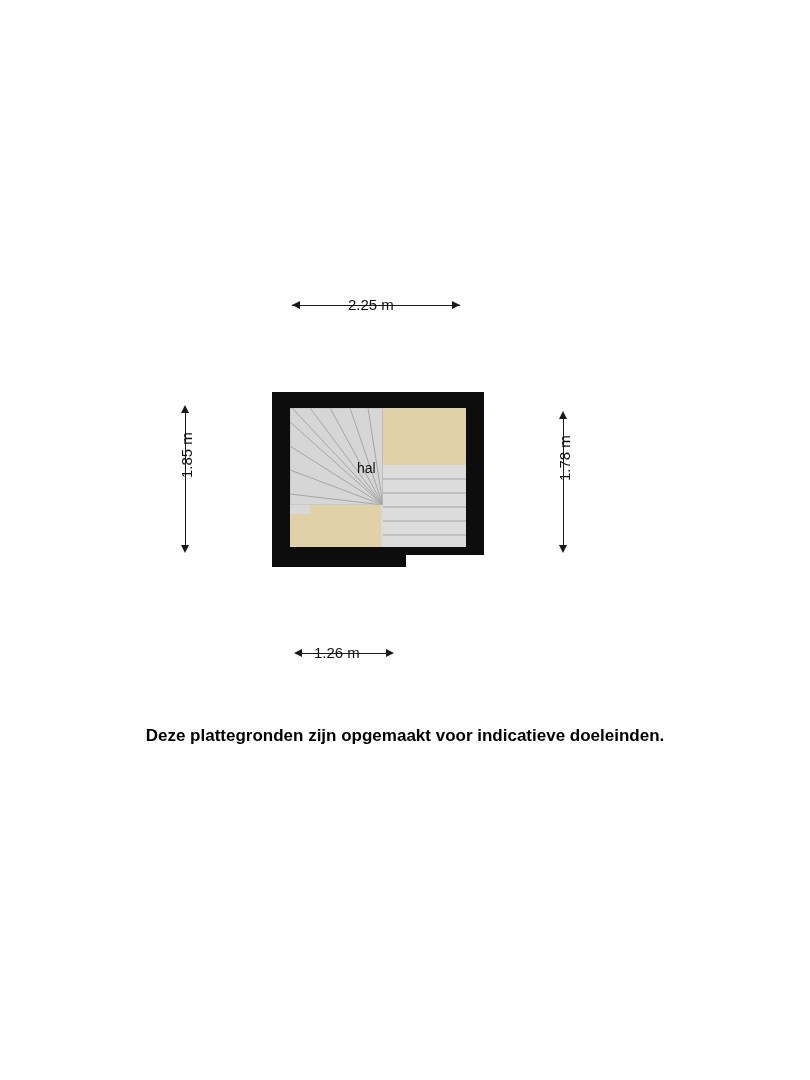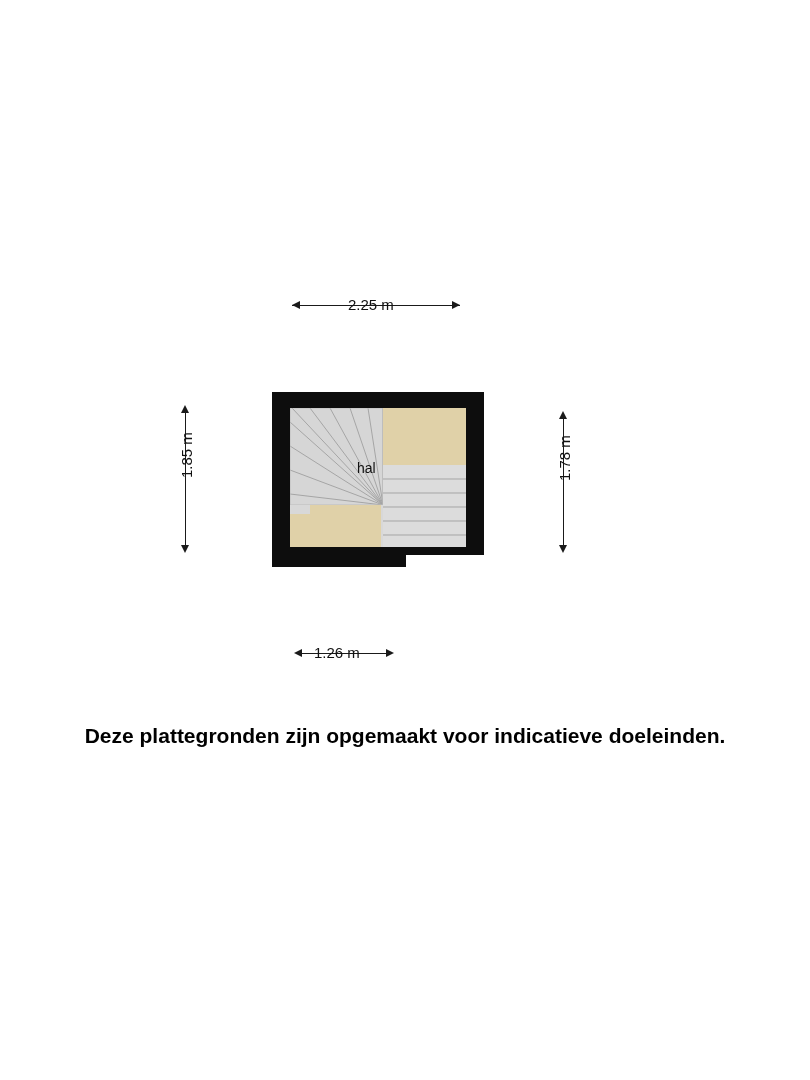--- a/index.html
+++ b/index.html
@@ -103,21 +103,21 @@
 
   
   #disclaimer {
     position: absolute;
     left: 0;
     top: 722px;
     width: 810px;
     text-align: center;
     font-family: "Liberation Sans", sans-serif;
     font-weight: bold;
-    font-size: 21px;
+    font-size: 17px;
     line-height: 28px;
     color: #000000;
   }
   #disclaimer div {
     display: block;
   }
 </style>
 </head>
 <body>
 

